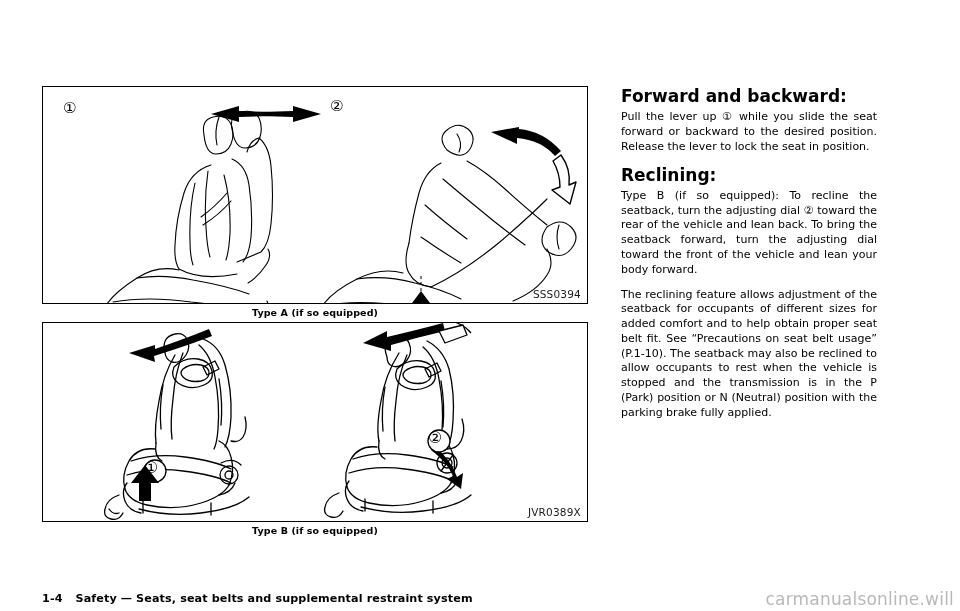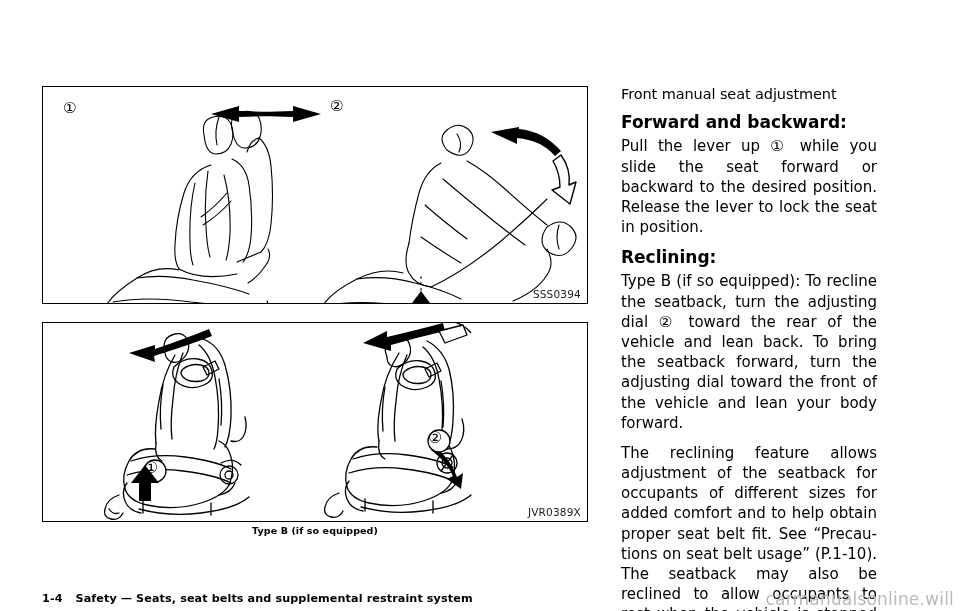--- a/index.html
+++ b/index.html
@@ -76,21 +76,21 @@
     margin: 0 0 9px 0;
     letter-spacing: -0.1px;
   }
   .sub-head {
     font-size: 17px;
     font-weight: 700;
     margin: 0 0 3px 0;
     line-height: 1.25;
   }
   .para {
-    font-size: 15px;
+    font-size: 11px;
     line-height: 1.345;
     margin: 0 16px 10px 0;
     text-align: justify;
     text-justify: inter-word;
     hyphens: manual;
   }
   .para:last-child { margin-bottom: 0; }
 
   
   #footer {
@@ -223,20 +223,21 @@
       <g stroke="#000" stroke-width="1" stroke-dasharray="3,3" fill="none">
         <path d="M378 240 l0 -54"></path>
       </g>
     </svg>
 
     <span class="callout" style="left:20px; top:14px;">①</span>
     <span class="callout" style="left:287px; top:12px;">②</span>
 
     <span class="fig-id">SSS0394</span>
   </div>
+  <div class="fig-caption">Type A (if so equipped)</div>
 </div>
 
 <div class="figure-block" id="figure-b" style="top:322px;">
   <div class="figure-box">
 
     <svg class="art" width="544" height="198" viewBox="0 0 544 198">
       <g fill="none" stroke="#000" stroke-width="1.3" stroke-linejoin="round" stroke-linecap="round">
 
         <path d="M122 30 q-4 -16 10 -19 q8 -2 12 5 q4 8 -1 16 q-6 9 -14 7 q-6 -2 -7 -9z"></path>
 
@@ -341,21 +342,20 @@
 
     <span class="callout" style="left:101px; top:137px; font-size:16px;">①</span>
     <span class="callout" style="left:385px; top:107px; font-size:16px;">②</span>
 
     <span class="fig-id">JVR0389X</span>
   </div>
   <div class="fig-caption">Type B (if so equipped)</div>
 </div>
 
 <div id="text-column">
-  <h1 class="sec-title">Front manual seat adjustment</h1>
 
   <h2 class="sub-head">Forward and backward:</h2>
   <p class="para">Pull the lever up ① while you slide the seat forward or backward to the desired posi­tion. Release the lever to lock the seat in position.</p>
 
   <h2 class="sub-head">Reclining:</h2>
   <p class="para">Type B (if so equipped): To recline the seatback, turn the adjusting dial ② to­ward the rear of the vehicle and lean back. To bring the seatback forward, turn the adjusting dial toward the front of the vehicle and lean your body forward.</p>
   <p class="para">The reclining feature allows adjustment of the seatback for occupants of different sizes for added comfort and to help obtain proper seat belt fit. See “Precau­tions on seat belt usage” (P.1-10). The seatback may also be reclined to allow occupants to rest when the vehicle is stopped and the transmission is in the P (Park) position or N (Neutral) position with the parking brake fully applied.</p>
 </div>
 
 <div id="footer">

